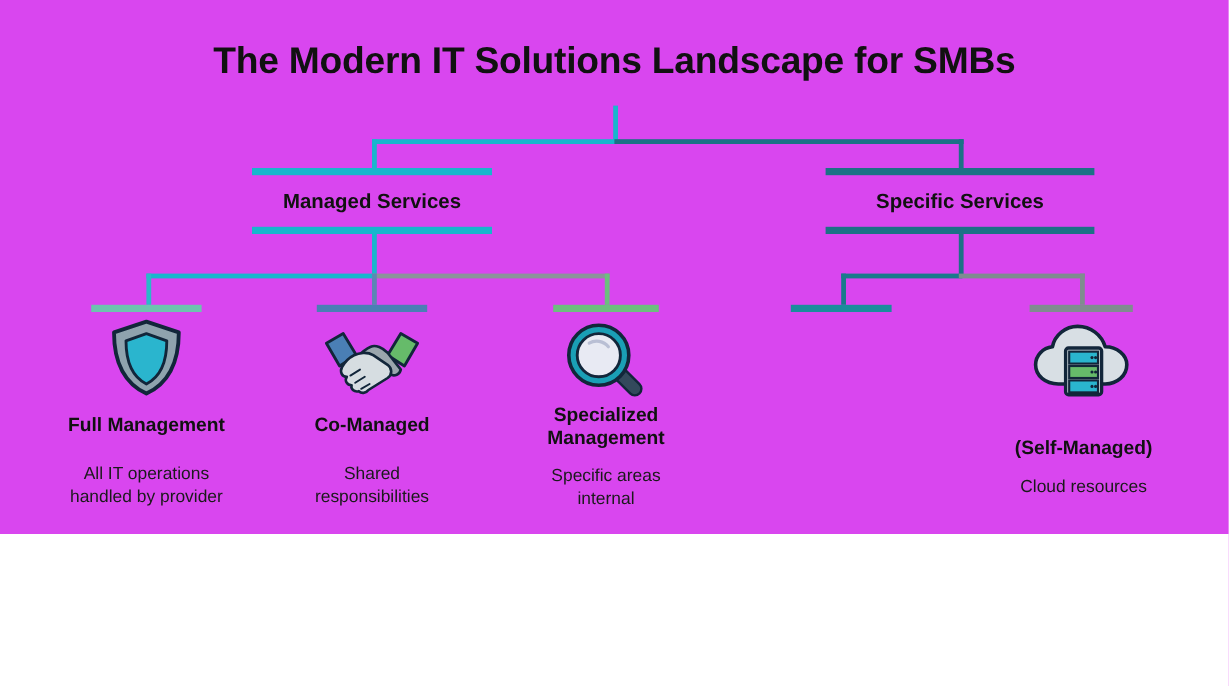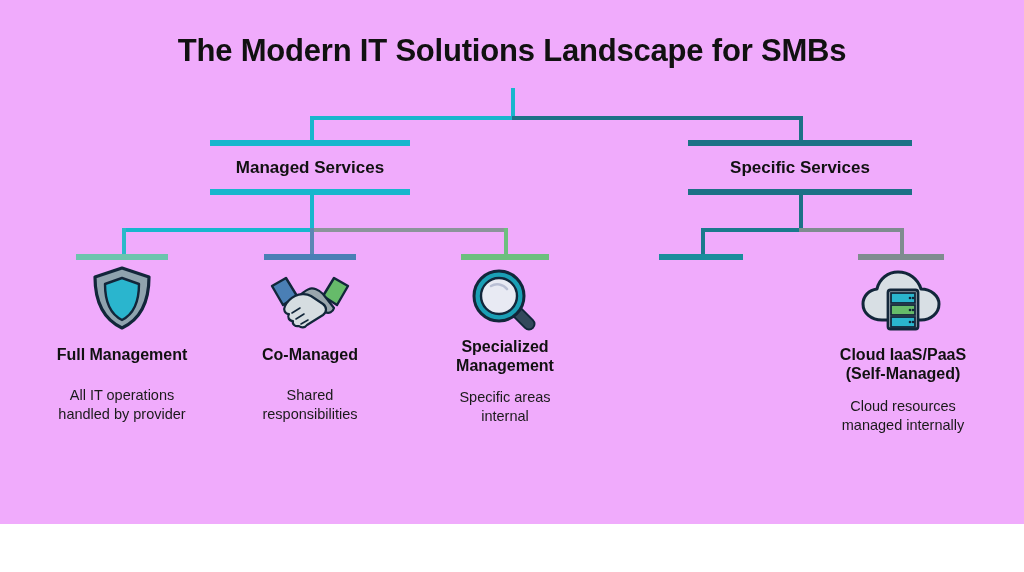--- a/index.html
+++ b/index.html
@@ -8,22 +8,22 @@
     padding: 0;
     background: #ffffff;
   }
   body {
     font-family: "Liberation Sans", sans-serif;
     -webkit-font-smoothing: antialiased;
   }
   #canvas {
     position: relative;
     width: 1024px;
-    height: 524px;
-    background: #f0abfc;
+    height: 445px;
+    background: #d946ef;
     overflow: hidden;
   }
 
   
   .title {
     position: absolute;
     left: 0;
     top: 34px;
     width: 1024px;
     text-align: center;
@@ -203,19 +203,17 @@
         <rect x="31" y="35" width="24" height="10" fill="#66bb6a" stroke="#12263a" stroke-width="1.8"></rect>
         <rect x="31" y="47" width="24" height="10" fill="#2ab5ce" stroke="#12263a" stroke-width="1.8"></rect>
         <circle cx="50" cy="28" r="1.3" fill="#12263a"></circle>
           <circle cx="53" cy="28" r="1.3" fill="#12263a"></circle>
         <circle cx="50" cy="40" r="1.3" fill="#12263a"></circle>
           <circle cx="53" cy="40" r="1.3" fill="#12263a"></circle>
         <circle cx="50" cy="52" r="1.3" fill="#12263a"></circle>
           <circle cx="53" cy="52" r="1.3" fill="#12263a"></circle>
       </svg>
     </div>
-    <div class="leaf-title" style="top:82px;">Cloud IaaS/PaaS</div>
     <div class="leaf-title" style="top:101px;">(Self-Managed)</div>
     <div class="leaf-desc" style="top:133px;">Cloud resources</div>
-    <div class="leaf-desc" style="top:152px;">managed internally</div>
   </div>
 
 </div>
 
 </body></html>

